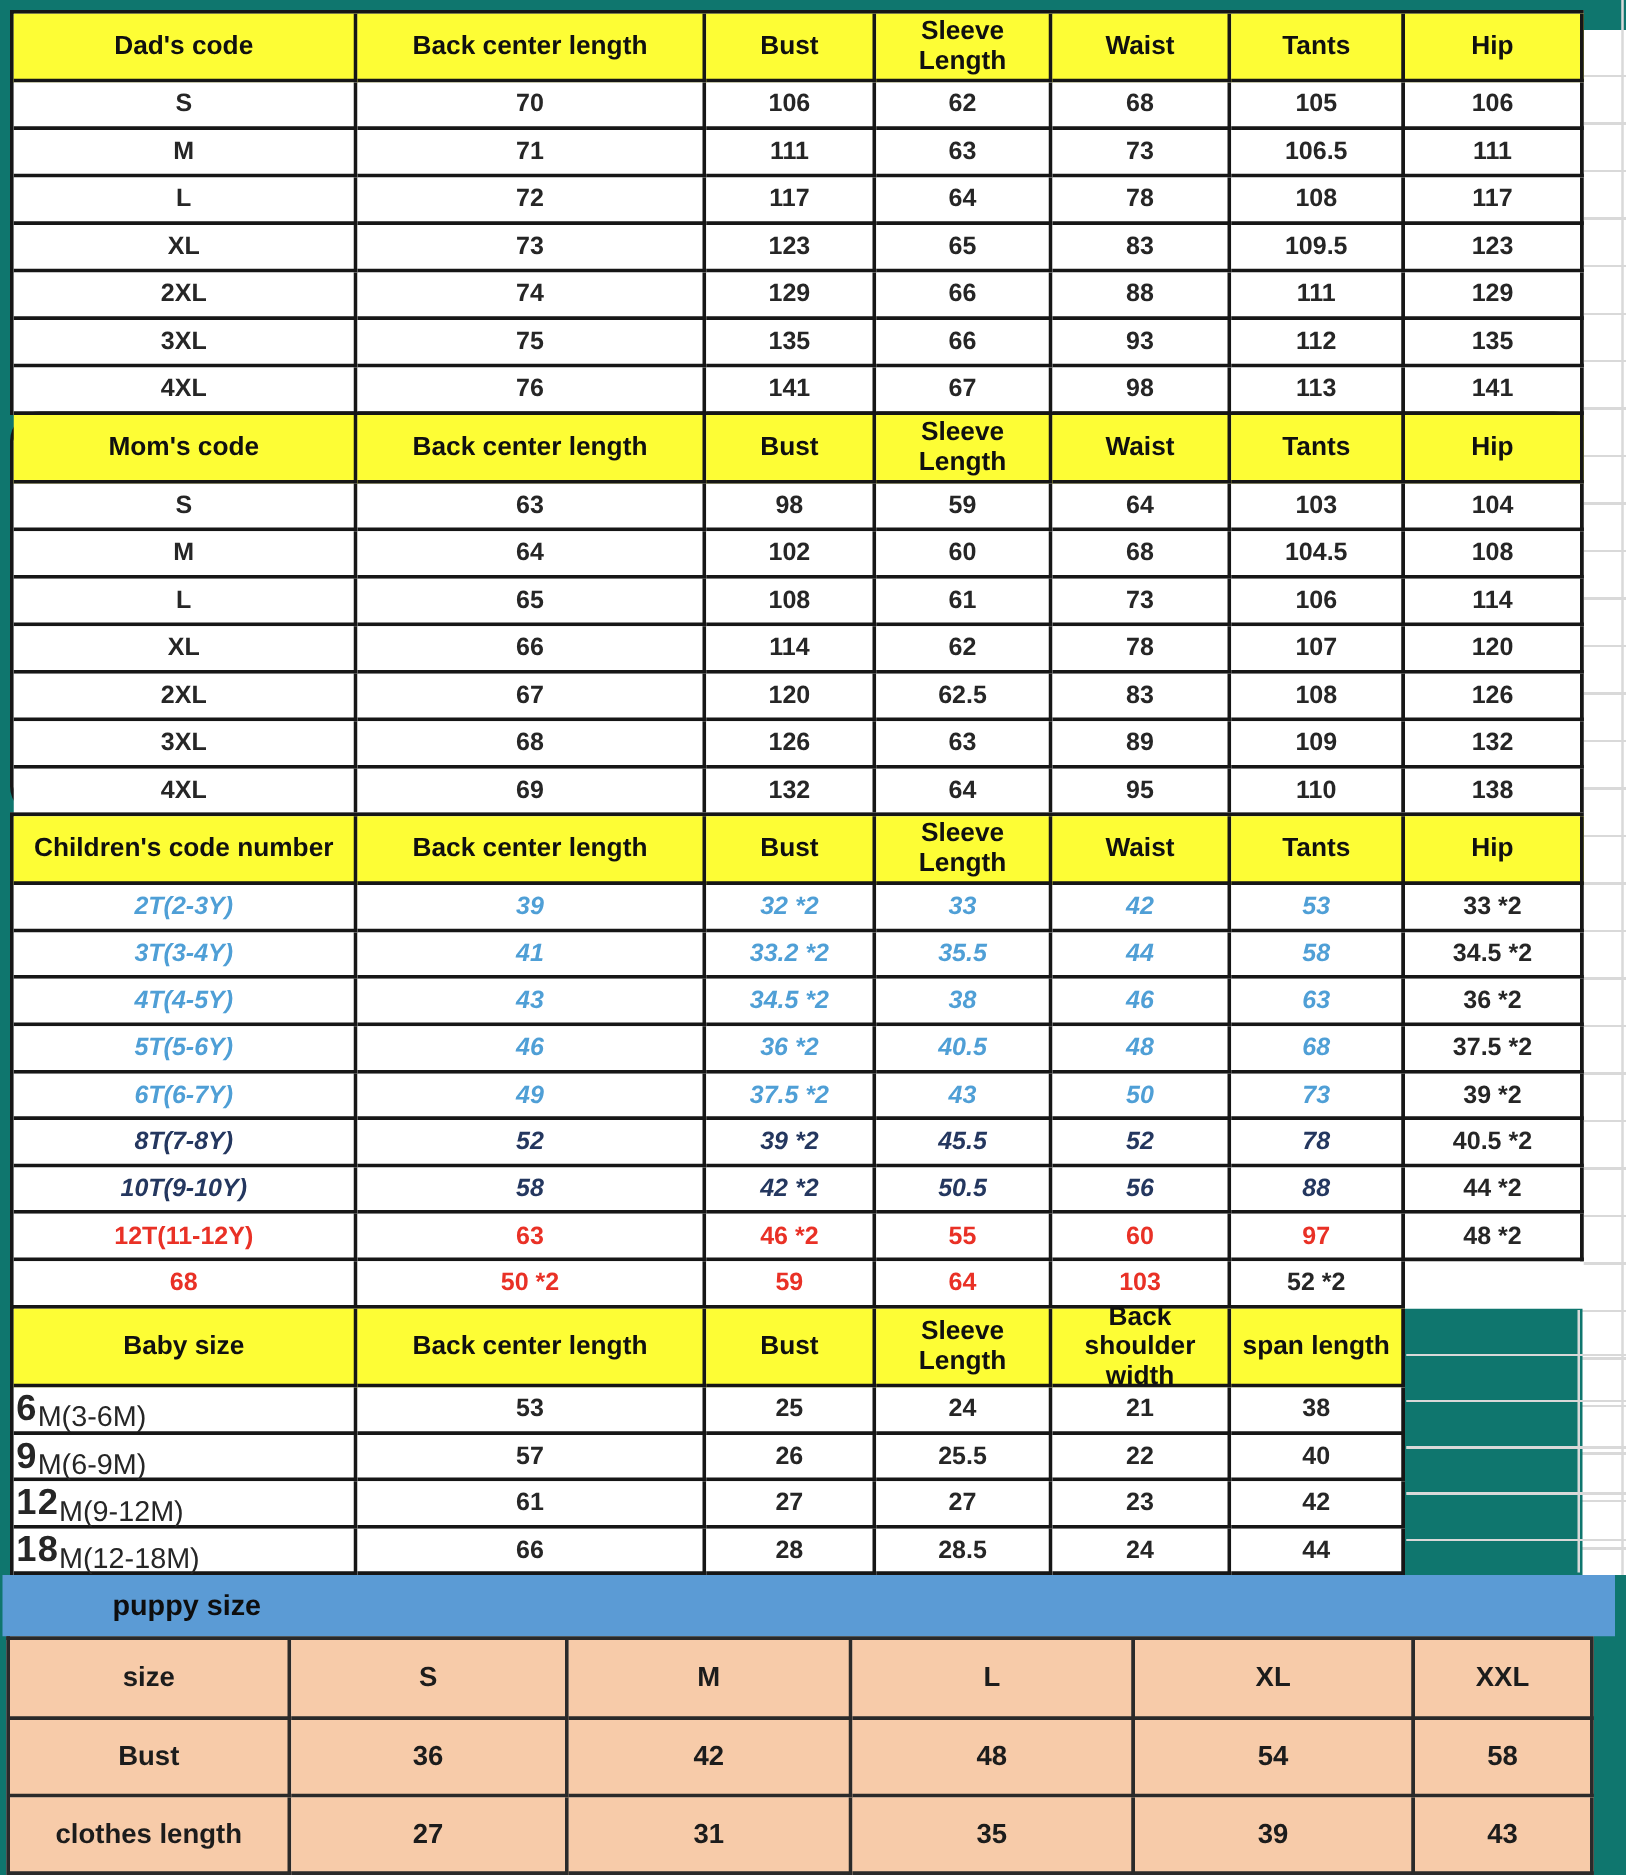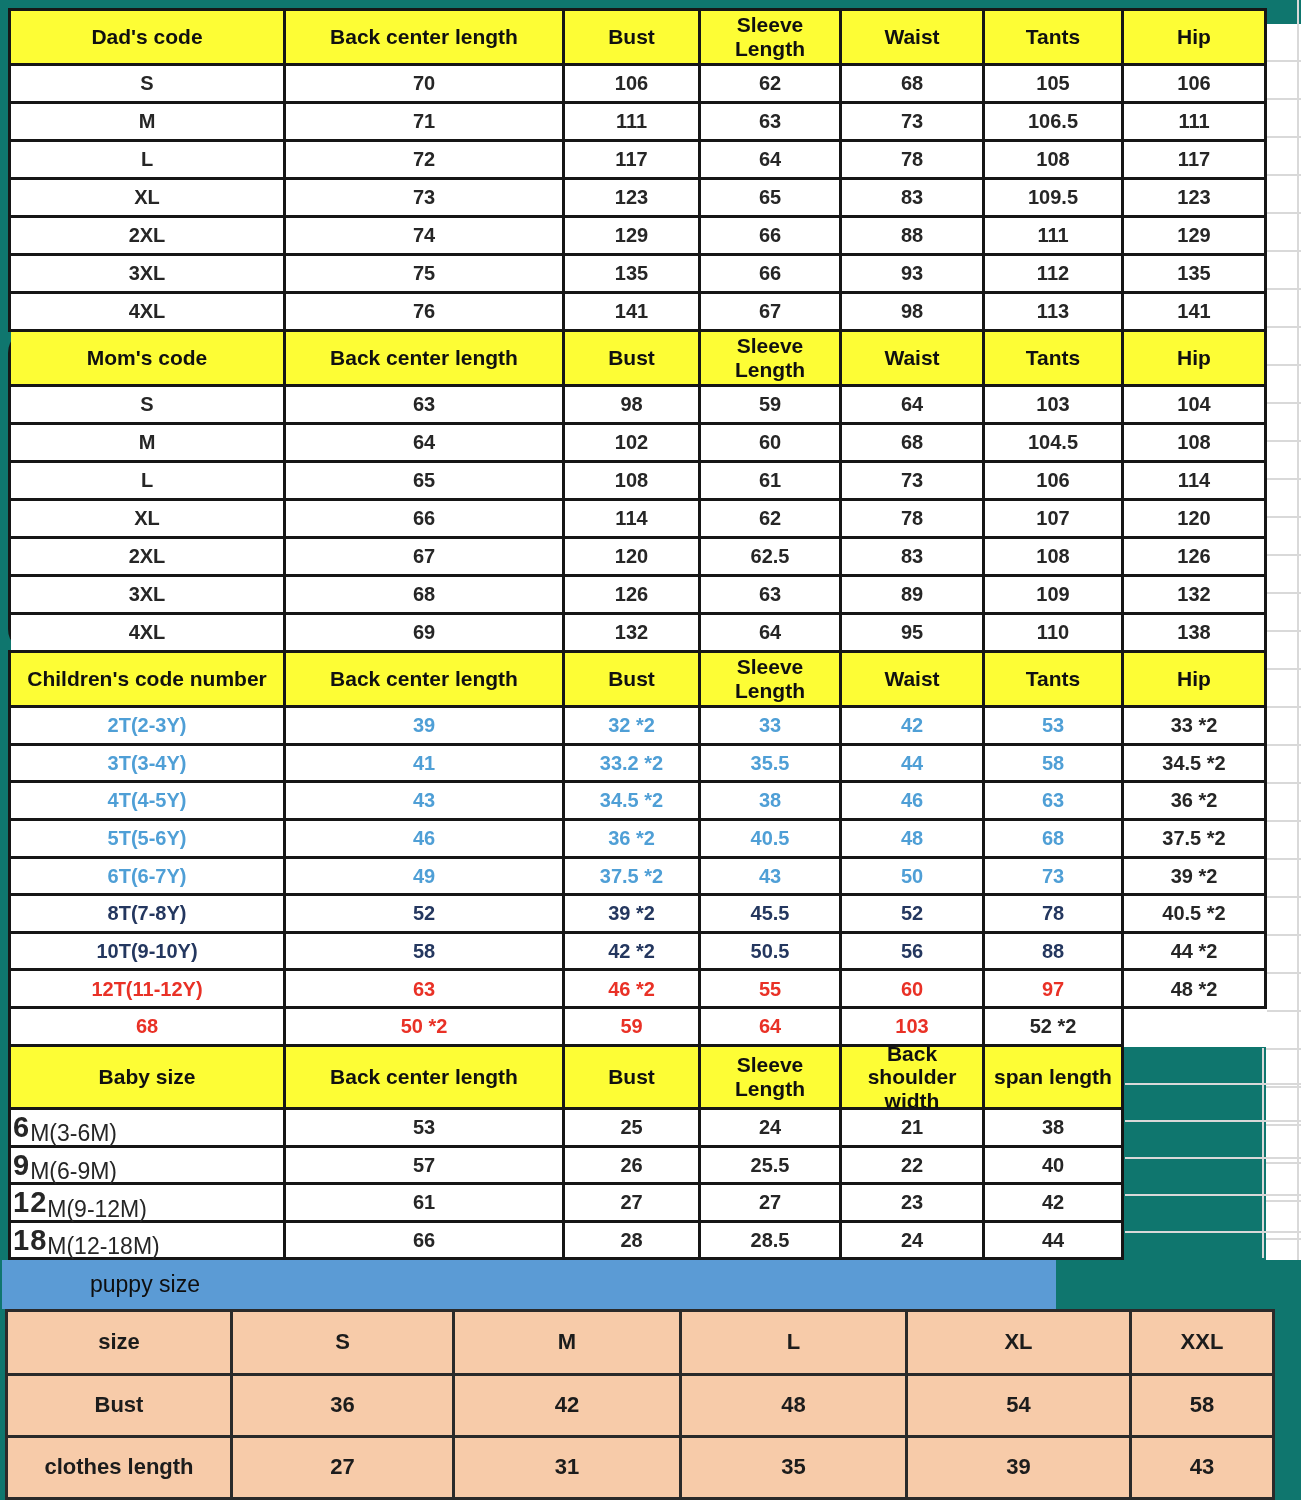--- a/index.html
+++ b/index.html
@@ -25,32 +25,32 @@
   .bgrid{position:absolute;left:1125px;top:1048px;width:176px;height:208px;
          background:repeating-linear-gradient(to bottom,transparent 0 35px,var(--faint) 35px 37px);}
 
   
   .sheet-table{position:absolute;display:grid;border-top:3px solid var(--line);border-left:3px solid var(--line);background:#fff;}
   .cell{box-sizing:border-box;border-right:3px solid var(--line);border-bottom:3px solid var(--line);
         display:flex;align-items:center;justify-content:center;text-align:center;
         white-space:pre-line;line-height:1.12;background:#fff;color:var(--ink);}
   .head{background:var(--yellow);font-size:21px;font-weight:700;color:#101010;}
   .val{font-size:20px;font-weight:600;}
-  .c-blue{color:var(--kid-blue);}
-  .c-navy{color:var(--kid-navy);}
+  .c-blue{color:var(--kid-blue);font-style:italic;}
+  .c-navy{color:var(--kid-navy);font-style:italic;}
   .c-red{color:var(--kid-red);}
   .c-dark{color:var(--ink);}
   .left{justify-content:flex-start;padding-left:2px;text-align:left;}
   .big{font-size:29px;font-weight:600;letter-spacing:1px;}
   .rest{font-size:23px;font-weight:400;margin-top:14px;}
 
   
-  .banner{position:absolute;left:2px;top:1260px;width:1054px;height:49px;background:var(--banner-blue);
+  .banner{position:absolute;left:2px;top:1260px;width:1290px;height:49px;background:var(--banner-blue);
           display:flex;align-items:center;padding-left:88px;box-sizing:border-box;
-          font-size:23px;font-weight:400;color:#0e0e0e;}
+          font-size:23px;font-weight:700;color:#0e0e0e;}
   .puppy{border-top:3px solid var(--pink-line);border-left:3px solid var(--pink-line);}
   .puppy .cell{background:var(--pink);border-right:3px solid var(--pink-line);border-bottom:3px solid var(--pink-line);
                font-size:22px;font-weight:700;color:#1c1c1c;}
 </style>
 </head>
 <body>
 
 <div id="canvas">
 
   <div class="rgrid"></div>

